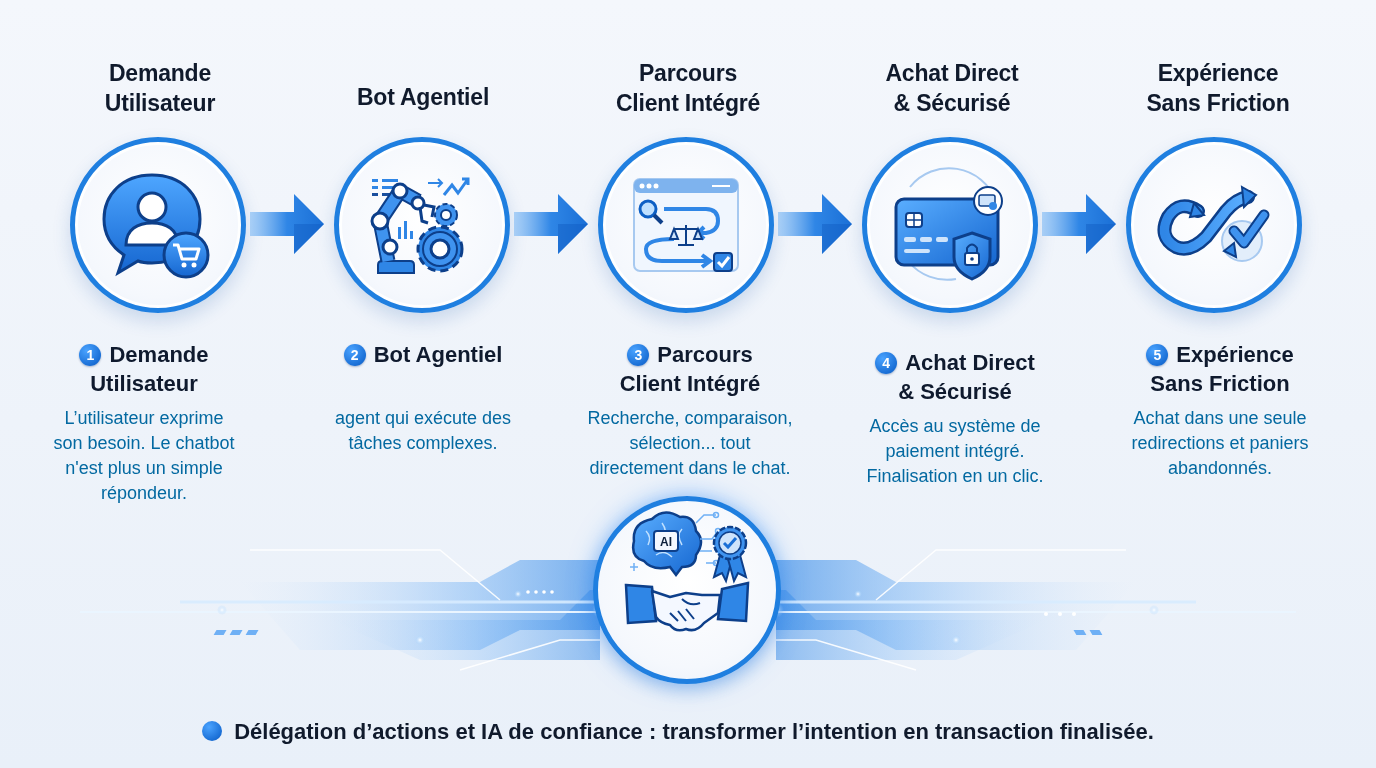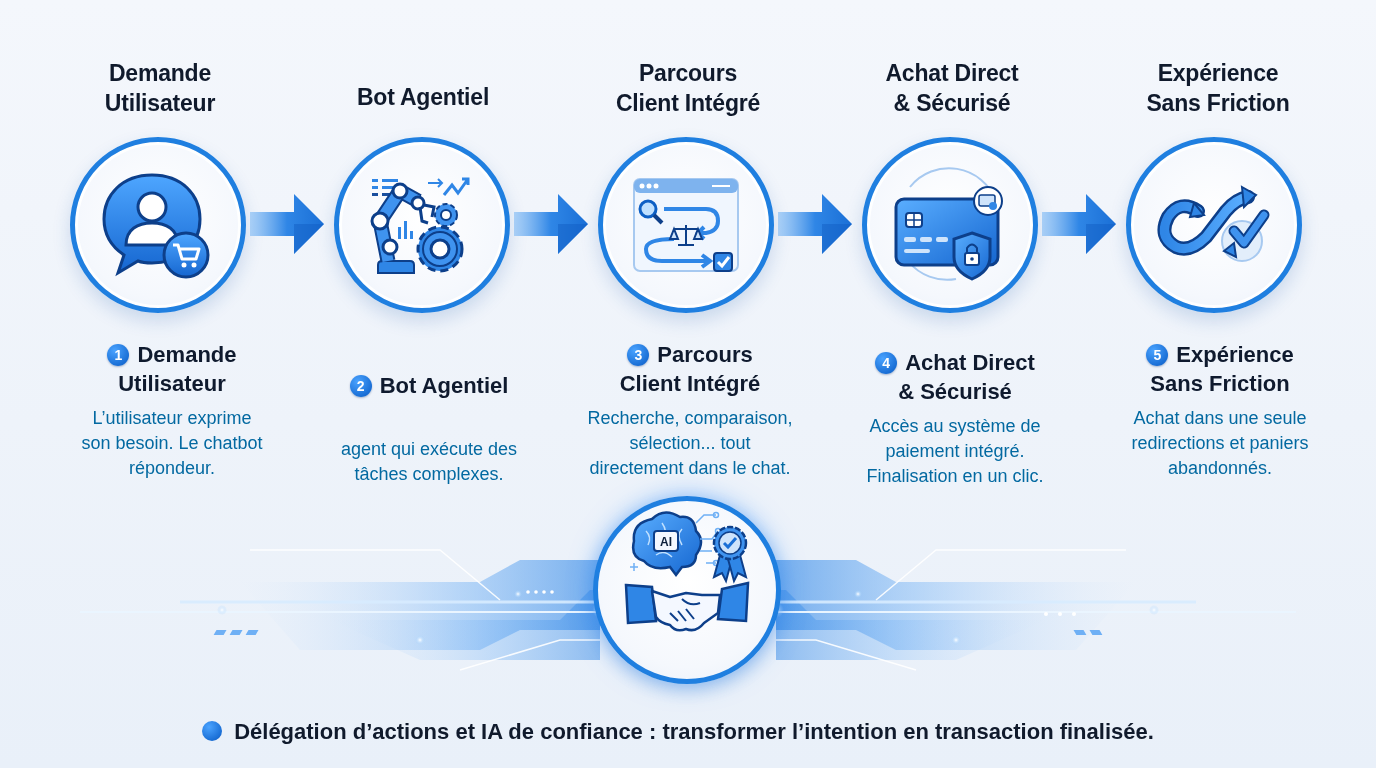--- a/index.html
+++ b/index.html
@@ -247,33 +247,34 @@
       <path d="M44 34 L74 34 L44 64 Z" fill="#0f5cc2" opacity="0.45"></path>
     </svg>
   </div>
   <div class="arrow" style="left:1042px;">
     <svg viewBox="0 0 76 68">
       <path d="M0 22 L44 22 L44 4 L74 34 L44 64 L44 46 L0 46 Z" fill="url(#gArr)"></path>
       <path d="M44 34 L74 34 L44 64 Z" fill="#0f5cc2" opacity="0.45"></path>
     </svg>
   </div>
 
-  <div class="step" style="left:42px;">
+  <div class="step" style="left:14px;">
     <div class="step-head">
       <span class="num-badge">1</span><span>Demande</span>
       <div>Utilisateur</div>
     </div>
     <div class="step-desc">
       <div>L’utilisateur exprime</div>
       <div>son besoin. Le chatbot</div>
+      <div>n'est plus un simple</div>
       <div>répondeur.</div>
     </div>
   </div>
 
-  <div class="step" style="left:299px;margin-top:31px;">
+  <div class="step" style="left:293px;">
     <div class="step-head">
       <span class="num-badge">2</span><span>Bot Agentiel</span>
     </div>
     <div class="step-desc" style="margin-top:37px;">
       <div>agent qui exécute des</div>
       <div>tâches complexes.</div>
     </div>
   </div>
 
   <div class="step" style="left:560px;">

